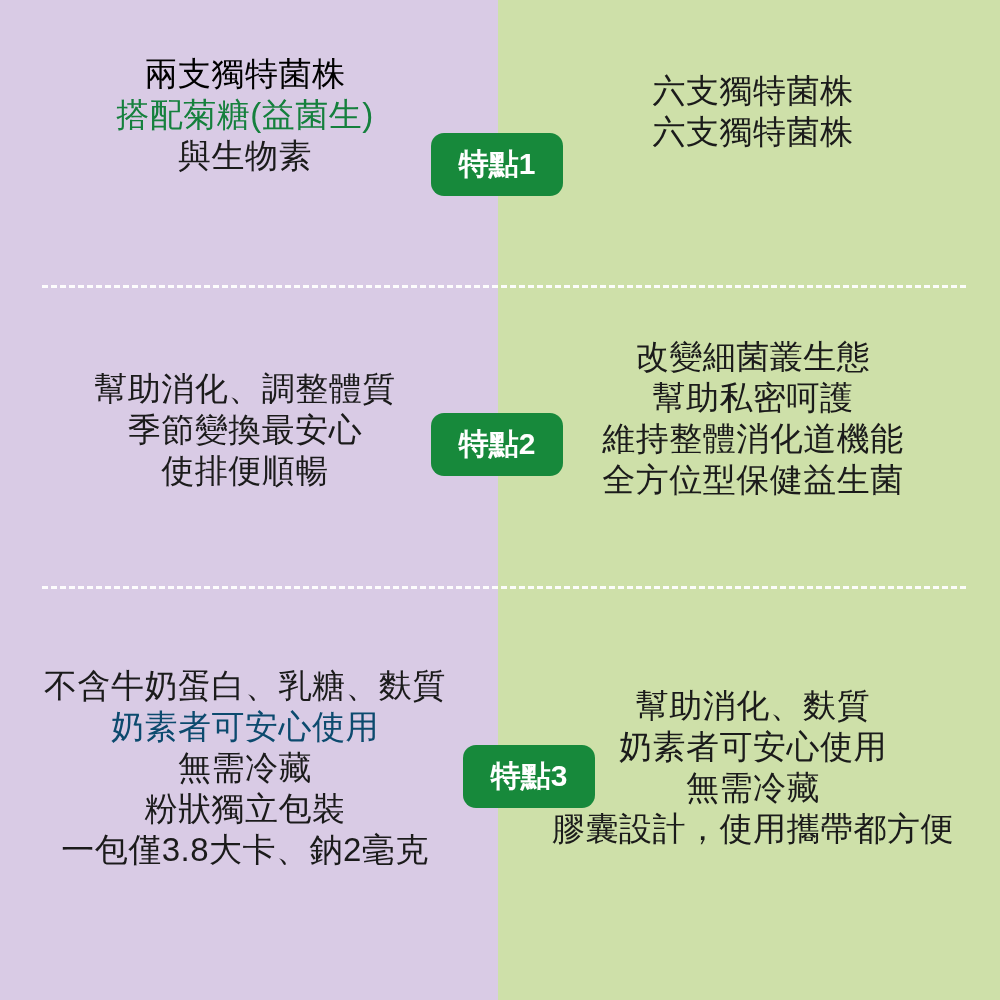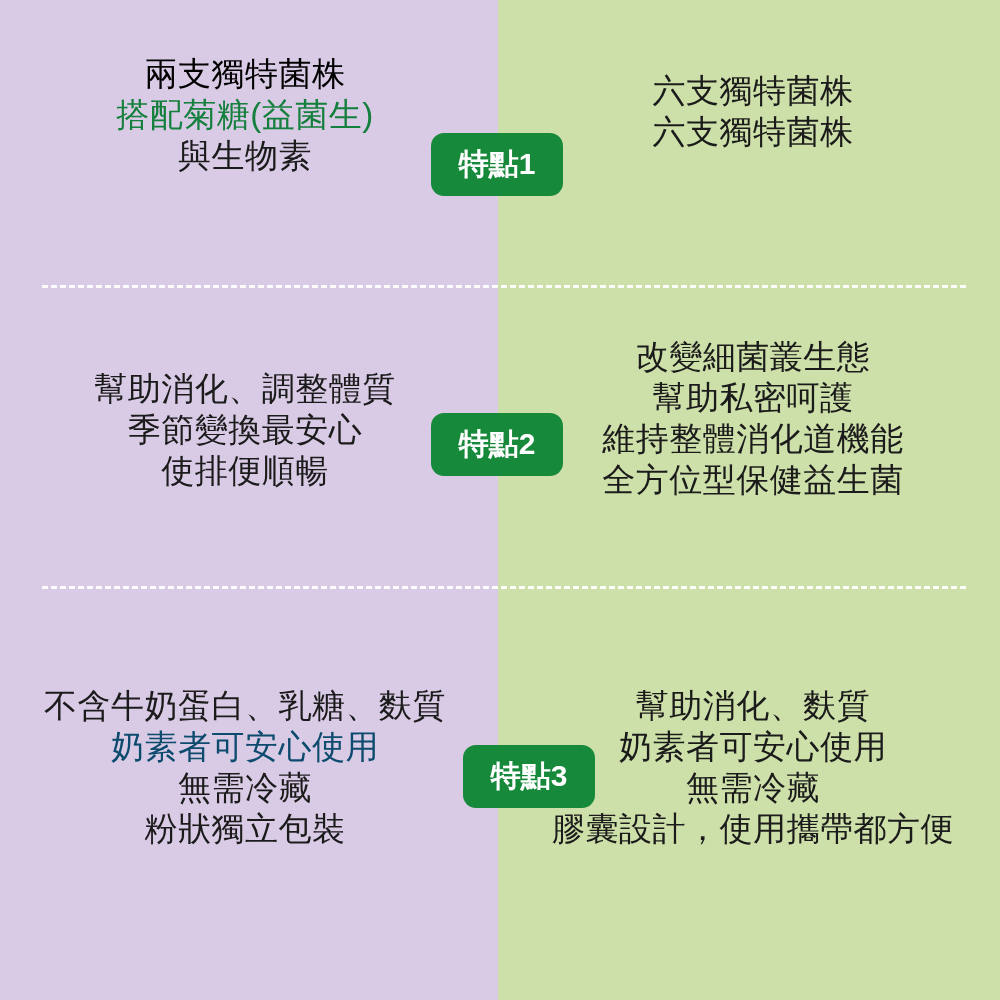--- a/index.html
+++ b/index.html
@@ -142,20 +142,21 @@
       <div class="feature-line" style="color: rgb(27, 27, 27);">全方位型保健益生菌</div>
     </div>
   </div>
 
   <div class="feature-row" id="feature-row-3">
     <div class="row-col left">
       <div class="feature-line" style="color: rgb(27, 27, 27);">不含牛奶蛋白、乳糖、麩質</div>
       <div class="feature-line" style="color: #0c4a6e;">奶素者可安心使用</div>
       <div class="feature-line" style="color: rgb(27, 27, 27);">無需冷藏</div>
       <div class="feature-line" style="color: rgb(27, 27, 27);">粉狀獨立包裝</div>
+      <div class="feature-line" style="color: rgb(27, 27, 27);">一包僅3.8大卡、鈉2毫克</div>
     </div>
     <div class="row-col right">
       <div class="feature-line" style="color: rgb(27, 27, 27);">幫助消化、麩質</div>
       <div class="feature-line" style="color: rgb(27, 27, 27);">奶素者可安心使用</div>
       <div class="feature-line" style="color: rgb(27, 27, 27);">無需冷藏</div>
       <div class="feature-line" style="color: rgb(27, 27, 27);">膠囊設計，使用攜帶都方便</div>
     </div>
   </div>
 
   <div class="feature-badge" id="feature-badge-1" style="background: rgb(23, 137, 59); color: rgb(255, 255, 255);">

